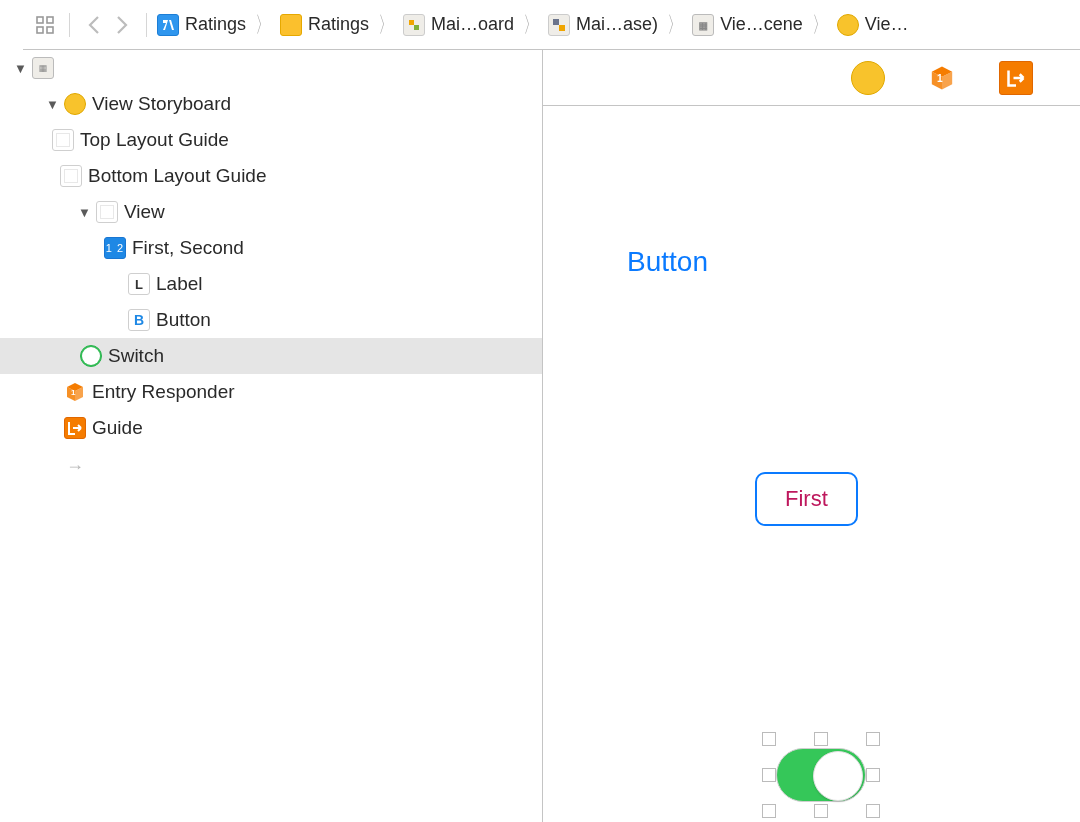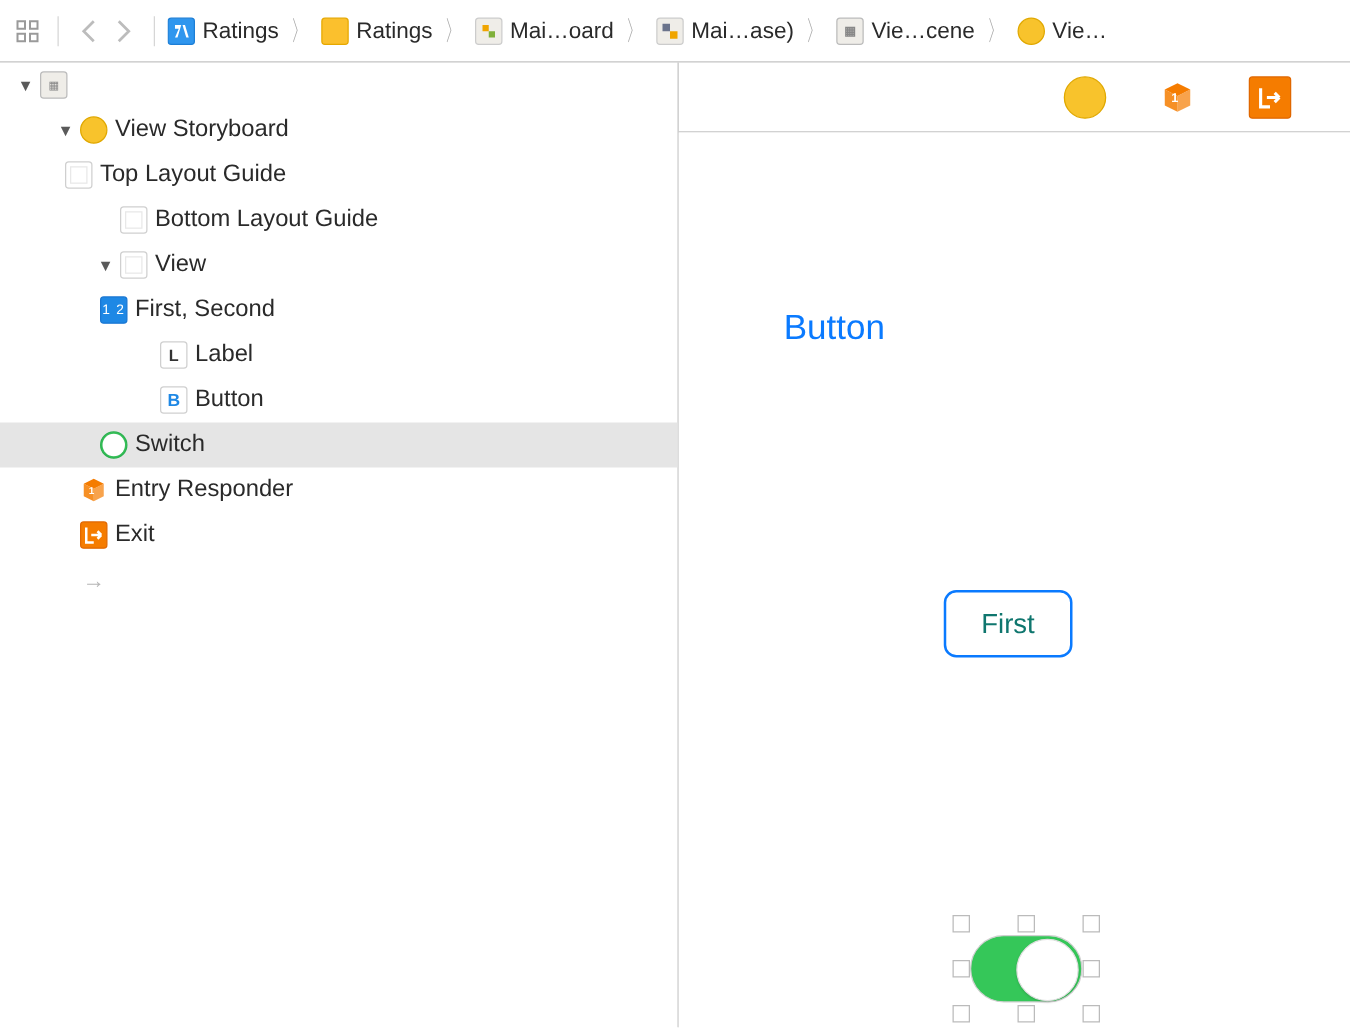--- a/index.html
+++ b/index.html
@@ -13,20 +13,21 @@
     overflow: hidden;
   }
   
   .topbar {
     display: flex;
     align-items: center;
     height: 50px;
     border-bottom: 1px solid #c4c4c4;
     padding: 12px 8px;
     background: #fff;
+    margin-left: 23px;
   }
   .tb-icon {
     width: 28px; height: 28px;
     display: flex; align-items: center; justify-content: center;
     font-size: 20px; color: #6e6e6e;
     cursor: pointer;
   }
   .nav-sep { width: 1px; height: 24px; background: #d6d6d6; margin: 0 10px; }
   .breadcrumb {
     display: flex;
@@ -145,21 +146,21 @@
     position:absolute;
     left:212px; top:366px;
     display:flex;
     border:2px solid #0a7aff;
     border-radius:10px;
     overflow:hidden;
   }
   .seg {
     padding: 12px 28px;
     font-size:22px;
-    color:#0f766e;
+    color:#be185d;
     cursor:pointer;
   }
   .seg + .seg { border-left:2px solid #0a7aff; }
   .switch-sel {
     position:absolute;
     left:223px; top:630px;
     width:110px; height:78px;
     display:flex; align-items:center; justify-content:center;
   }
   .switch-body {
@@ -260,32 +261,32 @@
       <span class="disclose">▼</span>
       <span class="oi oi-vcirc"></span>
       <span class="label">View Storyboard</span>
     </div>
 
     <div class="row" style="padding-left:52px;">
       <span class="oi oi-view"></span>
       <span class="label">Top Layout Guide</span>
     </div>
 
-    <div class="row" style="padding-left:96px;">
+    <div class="row" style="padding-left:60px;">
       <span class="oi oi-view"></span>
       <span class="label">Bottom Layout Guide</span>
     </div>
 
     <div class="row" style="padding-left:78px;">
       <span class="disclose">▼</span>
       <span class="oi oi-view"></span>
       <span class="label">View</span>
     </div>
 
-    <div class="row" style="padding-left:80px;">
+    <div class="row" style="padding-left:104px;">
       <span class="oi oi-seg">1 2</span>
       <span class="label">First, Second</span>
     </div>
 
     <div class="row" style="padding-left:128px;">
       <span class="oi oi-label">L</span>
       <span class="label">Label</span>
     </div>
 
     <div class="row" style="padding-left:128px;">
@@ -311,21 +312,21 @@
       </span>
       <span class="label">Entry Responder</span>
     </div>
 
     <div class="row" style="padding-left:64px;">
       <span class="oi oi-exit">
         <svg width="16" height="16" viewBox="0 0 16 16" fill="none" stroke="#fff" stroke-width="2">
             <path d="M2 2v12h6M6 8h8m0 0-3-3m3 3-3 3"></path>
           </svg>
       </span>
-      <span class="label">Exit</span>
+      <span class="label">Guide</span>
     </div>
 
     <div class="row" style="padding-left:64px;">
       <span class="oi oi-arrow">→</span>
     </div>
 
   </div>
 
   <div class="canvas-wrap">
     <div class="canvas-header">

